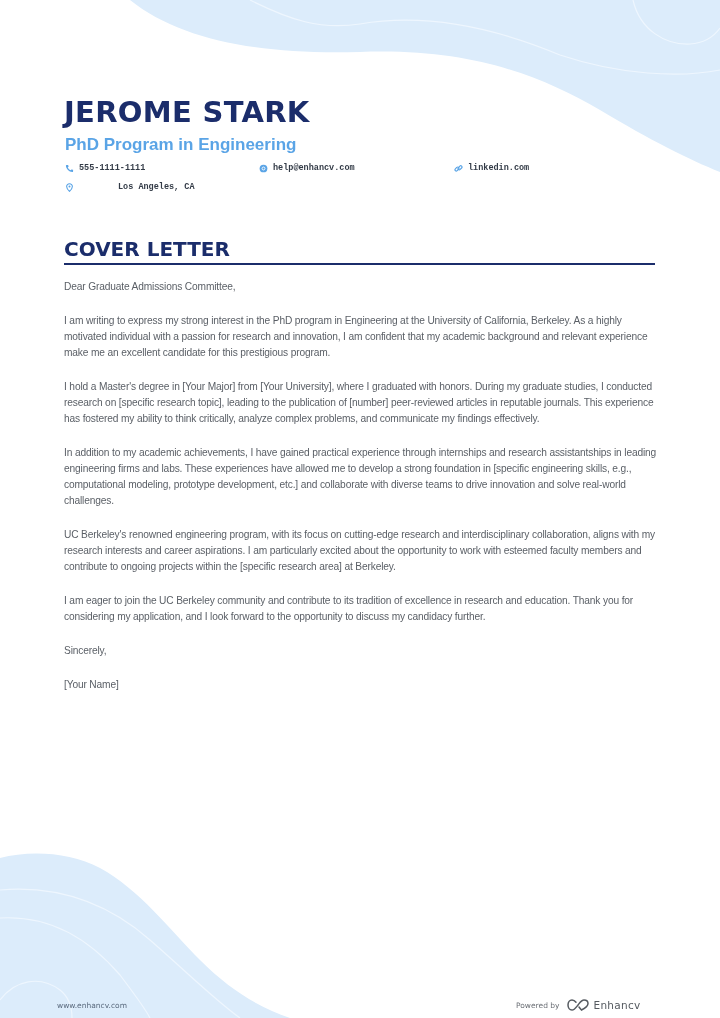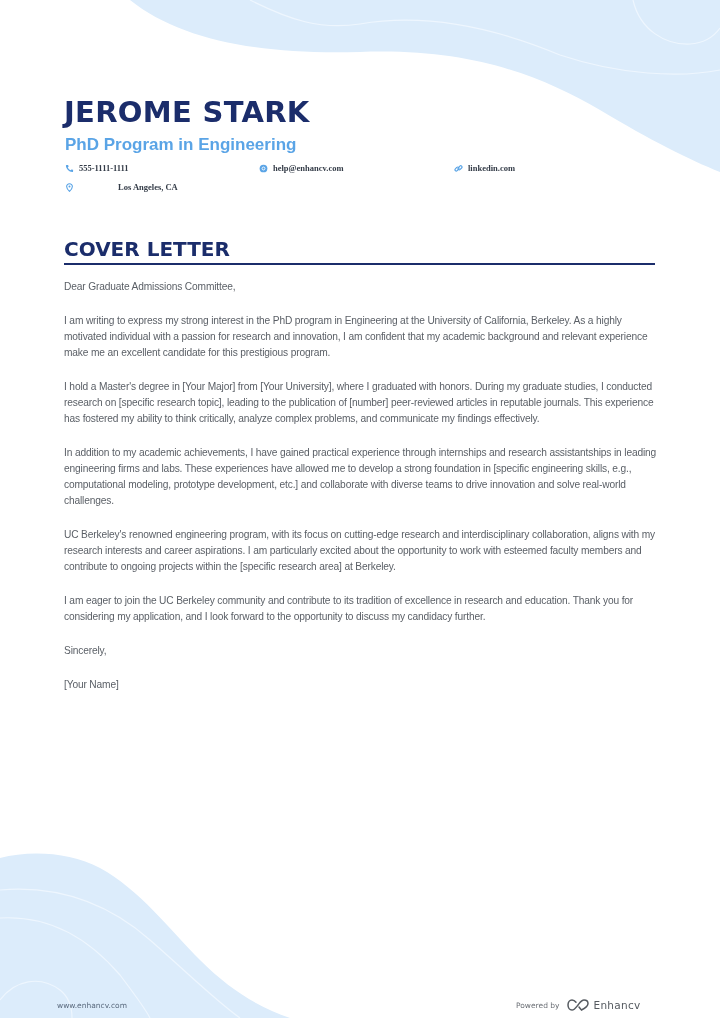--- a/index.html
+++ b/index.html
@@ -15,21 +15,21 @@
     position: absolute; left: 64px; top: 56px;
     font-family: "DejaVu Sans", sans-serif; font-weight: bold;
     font-size: 29px; letter-spacing: 0.3px; color: #1b2d6b; margin: 0;
   }
   .subtitle {
     position: absolute; left: 65px; top: 96px;
     font-family: Liberation Sans, sans-serif; font-weight: bold;
     font-size: 17px; color: #5aa4e6; margin: 0;
   }
   .contact {
-    position: absolute; font-family: Liberation Serif, serif;
+    position: absolute; font-family: Liberation Mono, monospace;
     font-size: 8.5px; font-weight: bold; color: #333b47;
     display: flex; align-items: center; gap: 5px;
   }
   .contact .ic { width: 9px; height: 9px; display: inline-block; }
   .c-phone { left: 65px; top: 124px; }
   .c-email { left: 259px; top: 124px; }
   .c-link { left: 454px; top: 124px; }
   .c-loc { left: 65px; top: 143px; gap: 44px; }
 
   .section-title {

